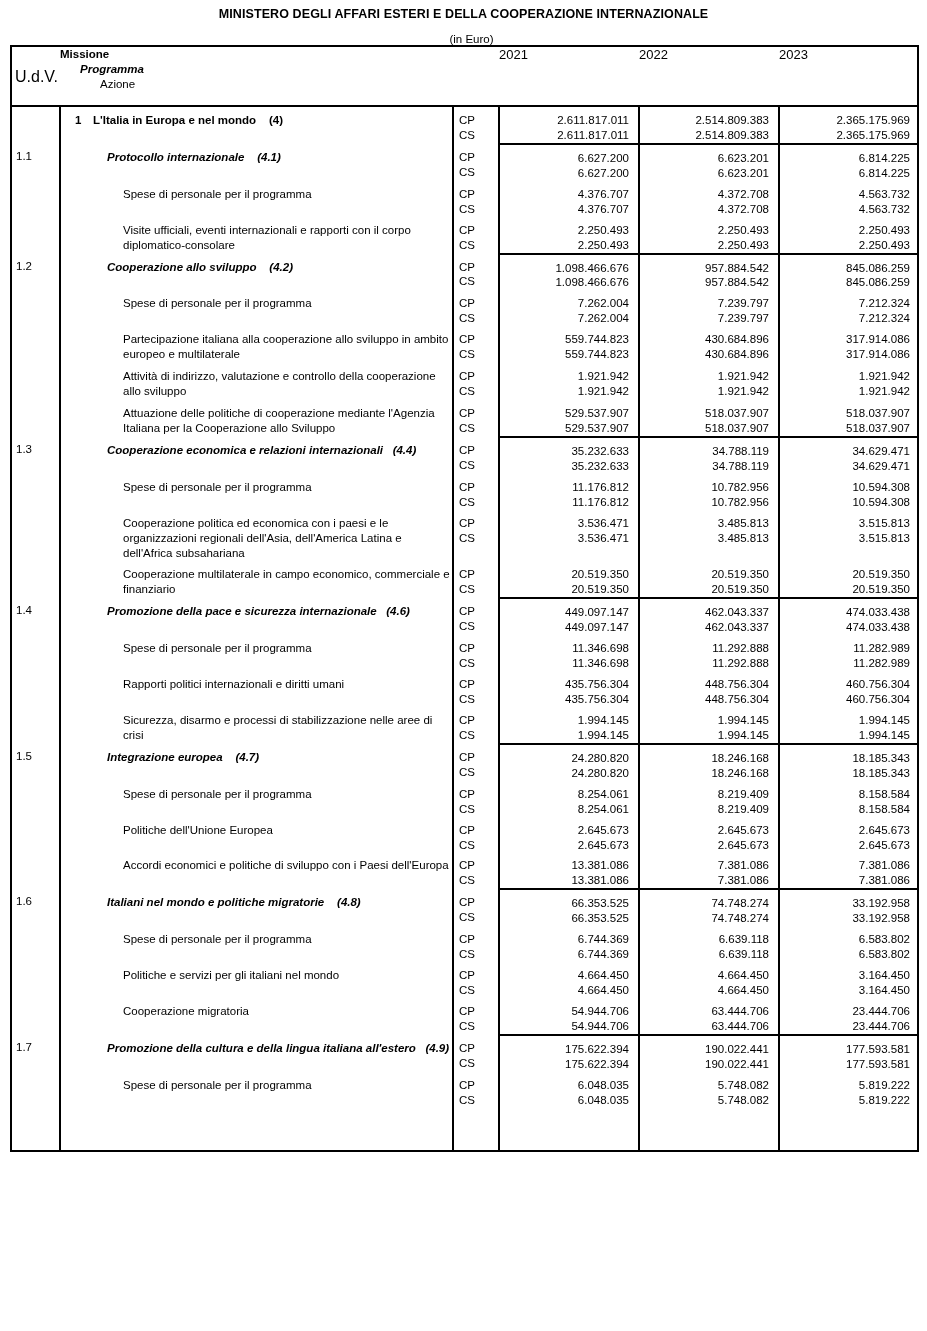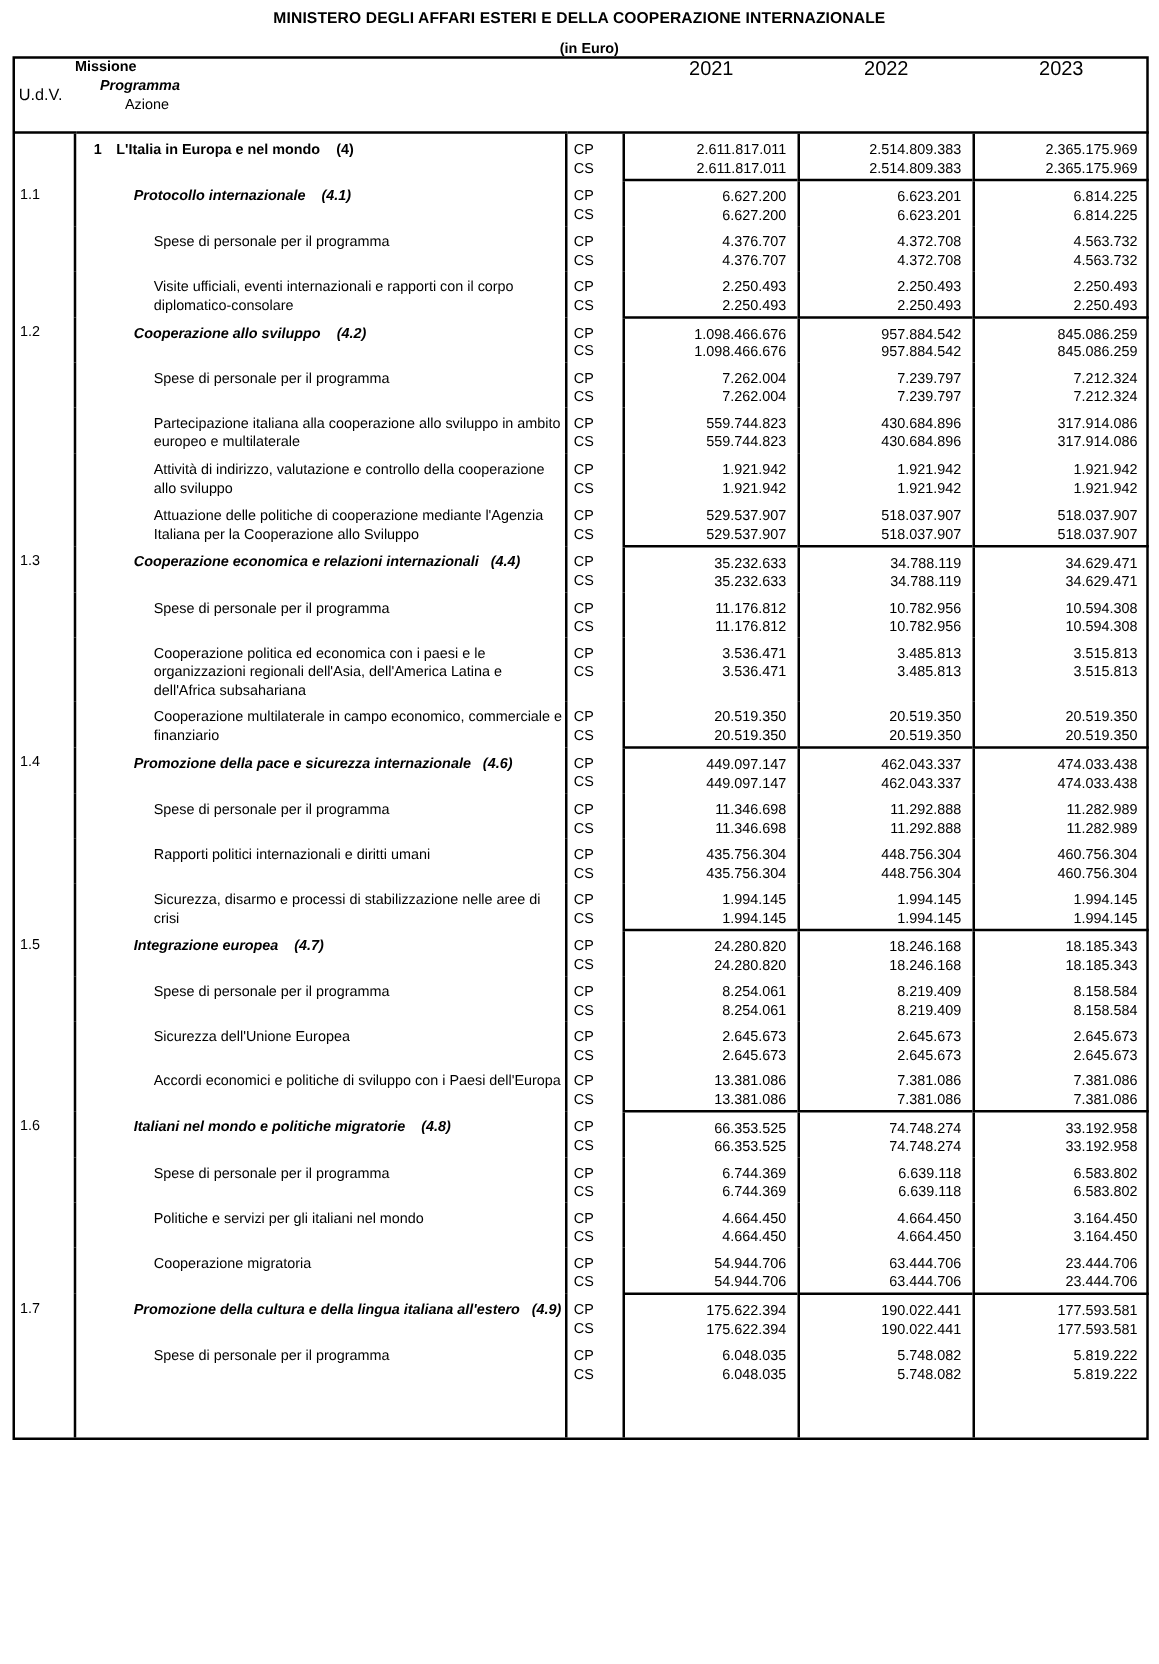--- a/index.html
+++ b/index.html
@@ -25,21 +25,21 @@
   .doc-title {
     text-align: center;
     font-size: 12.5px;
     font-weight: bold;
     letter-spacing: 0.1px;
     padding-top: 7px;
   }
   .doc-subtitle {
     text-align: center;
     font-size: 11.5px;
-    font-weight: bold;
+    font-weight: normal;
     padding-top: 12px;
     padding-left: 16px;
   }
   .doc-code {
     text-align: right;
     font-size: 11.5px;
     padding-right: 6px;
     padding-top: 12px;
     padding-bottom: 2px;
   }
@@ -67,43 +67,43 @@
   col.c-desc  { width: 393px; }
   col.c-cpcs  { width: 46px; }
   col.c-y1    { width: 140px; }
   col.c-y2    { width: 140px; }
   col.c-y3    { width: 140px; }
 
   
   tr.hdr > td { border-bottom: 2.2px solid #000; }
   td.hdr-udv {
     border-right: 2.2px solid #000;
-    font-size: 13px;
+    font-size: 16px;
     height: 58px;
     position: relative;
   }
   td.hdr-udv .lbl {
     position: absolute;
     left: 3px;
     top: 21px;
   }
   td.hdr-desc {
     border-right: 2.2px solid #000;
     padding: 5px 0 0 18px;
     line-height: 1.32;
     margin-top: 28px;
   }
   .hdr-missione { font-weight: bold; font-size: 11.5px; }
   .hdr-programma { font-weight: bold; font-style: italic; font-size: 11.5px; padding-left: 20px; }
   .hdr-azione { font-weight: normal; font-size: 11.5px; padding-left: 40px; }
   td.hdr-cpcs { border-right: 2.2px solid #000; }
   td.hdr-year {
-    text-align: center;
+    text-align: left;
     vertical-align: middle;
-    font-size: 16px;
+    font-size: 13px;
     border-right: 2.2px solid #000;
   }
   td.hdr-year.last { border-right: 0; }
 
   
   tr.row > td.udv {
     border-right: 2.2px solid #000;
     font-size: 11.5px;
     padding-left: 4px;
     padding-top: 6px;
@@ -618,21 +618,21 @@
               <div>8.219.409</div>
             </td>
             <td class="val last">
               <div>8.158.584</div>
               <div>8.158.584</div>
             </td>
           </tr>
           <tr class="row">
             <td class="udv"></td>
             <td class="desc">
-              <div class="lvl-azione"><span>Sicurezza dell'Unione Europea</span></div>
+              <div class="lvl-azione"><span>Politiche dell'Unione Europea</span></div>
             </td>
             <td class="cpcs">
               <div>CP</div>
               <div>CS</div>
             </td>
             <td class="val">
               <div>2.645.673</div>
               <div>2.645.673</div>
             </td>
             <td class="val">

